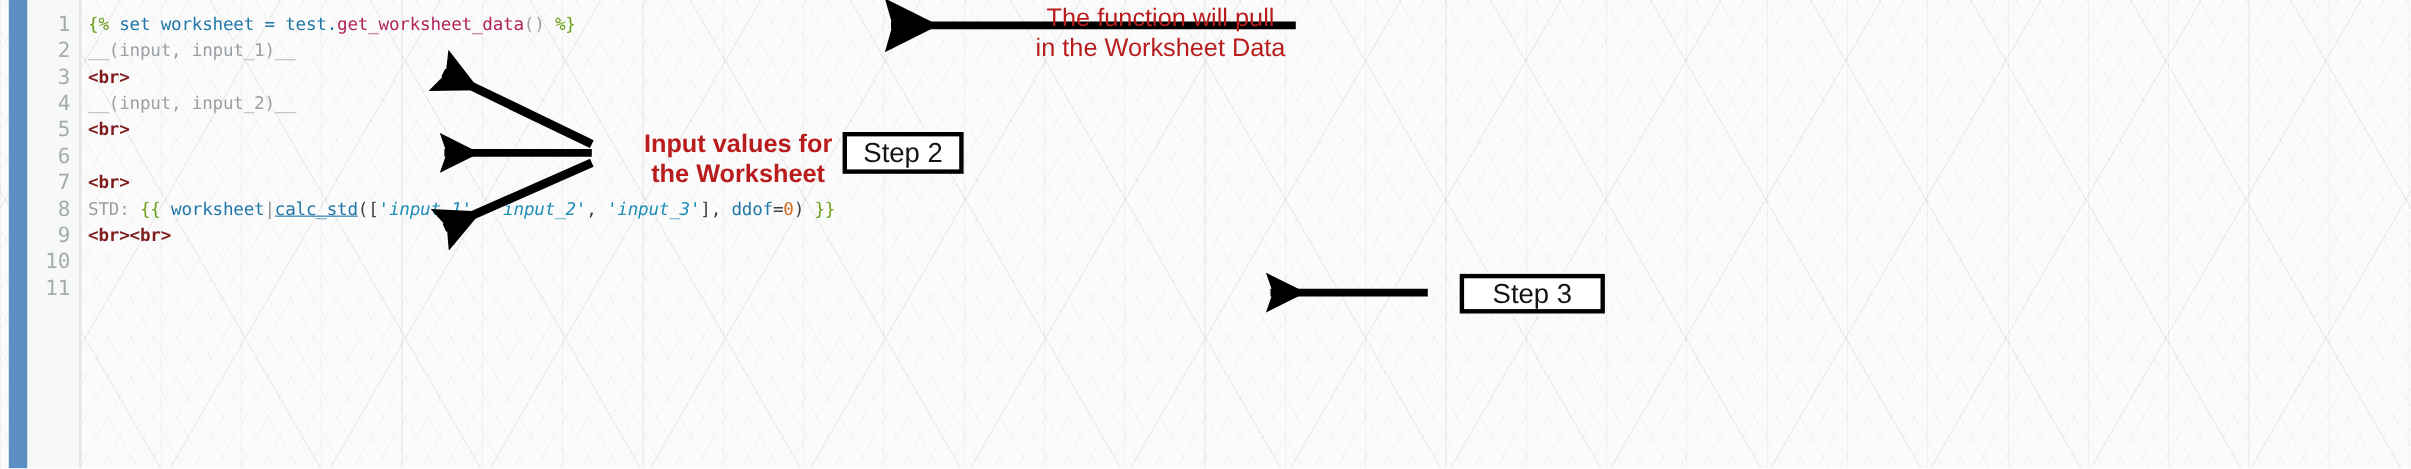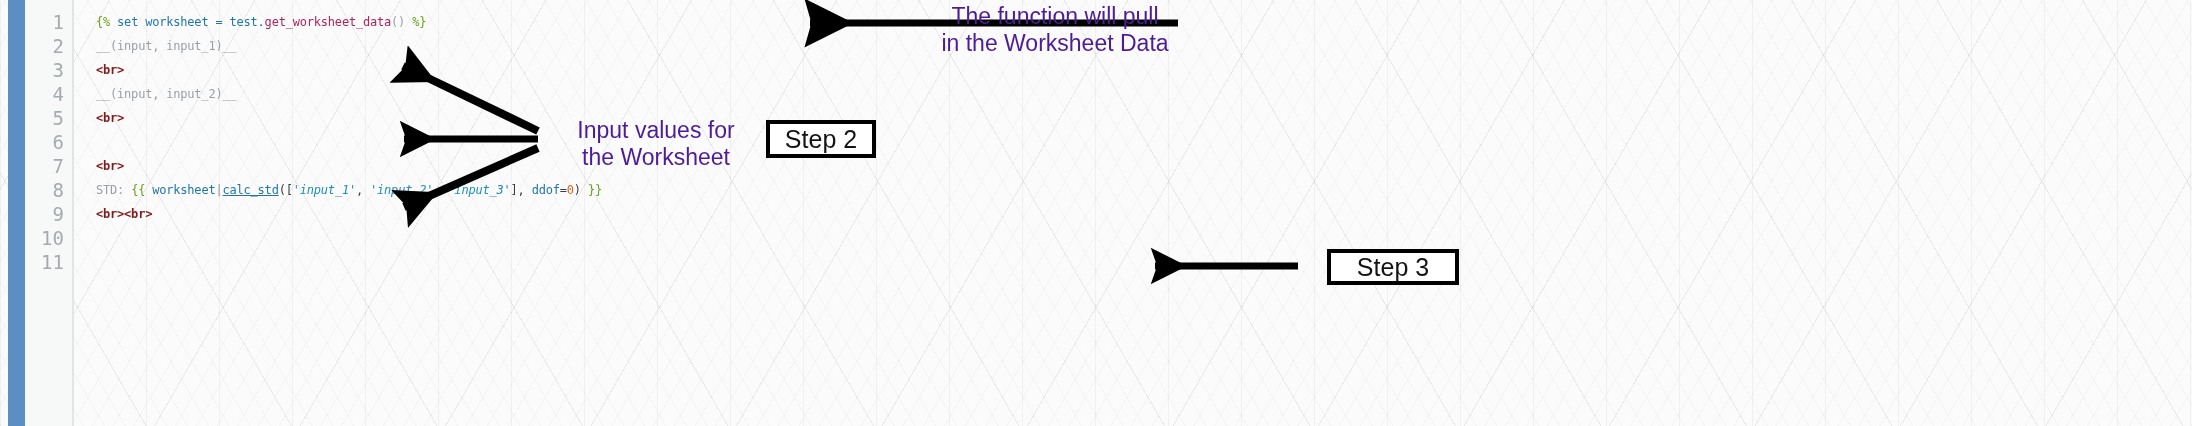--- a/index.html
+++ b/index.html
@@ -61,24 +61,24 @@
   }
 
   
   #code-area {
     position: absolute;
     left: 76px; top: 0;
     width: 2116px; height: 426px;
   }
   .code-line {
     position: absolute;
-    left: 20px;
+    left: 4px;
     white-space: pre;
     font-family: "DejaVu Sans Mono", monospace;
-    font-size: 12px;
+    font-size: 16px;
     line-height: 24px;
     letter-spacing: -0.2px;
   }
   .tok-tag      { color: #6aa017; }        
   .tok-html     { color: #7f1d1d; font-weight: bold; }
   .tok-kw       { color: #1f77a8; }        
   .tok-fn       { color: #b0245b; }        
   .tok-plain    { color: #9a9fa3; margin-top: 20px; }
   .tok-paren    { color: #9a9fa3; }
   .tok-str      { color: #1f8fb8; font-style: italic; }
@@ -89,21 +89,21 @@
 
   
   #overlay {
     position: absolute;
     left: 0; top: 0;
     width: 2192px; height: 426px;
     pointer-events: none;
   }
   .anno-text {
     position: absolute;
-    color: #4c1d95;
+    color: #b91c1c;
     font-family: "Liberation Sans", sans-serif;
     font-size: 23px;
     line-height: 27px;
     text-align: center;
     white-space: pre-line;
   }
   .step-box {
     position: absolute;
     border: 4px solid #000000;
     background: #ffffff;
@@ -168,19 +168,19 @@
     <line x1="538" y1="131" x2="403" y2="66" stroke="#000000" stroke-width="8" marker-end="url(#arrowhead2)"></line>
     <line x1="538" y1="139" x2="404" y2="139" stroke="#000000" stroke-width="7" marker-end="url(#arrowhead2)"></line>
     <line x1="538" y1="148" x2="404" y2="207" stroke="#000000" stroke-width="8" marker-end="url(#arrowhead2)"></line>
 
     <line x1="1298" y1="266" x2="1155" y2="266" stroke="#000000" stroke-width="7" marker-end="url(#arrowhead2)"></line>
   </svg>
 
   <div class="anno-text" style="left:900px; top:3px; width:310px;">The function will pull
 in the Worksheet Data</div>
 
-  <div class="anno-text" style="left:541px; top:117px; width:230px;">Input values for
+  <div class="anno-text" style="left:556px; top:117px; width:230px;font-weight:bold;">Input values for
 the Worksheet</div>
   <div class="step-box" style="left:766px; top:120px; width:110px; height:38px;">Step 2</div>
 
   <div class="step-box" style="left:1327px; top:249px; width:132px; height:36px;">Step 3</div>
 
 </div>
 
 </body></html>

